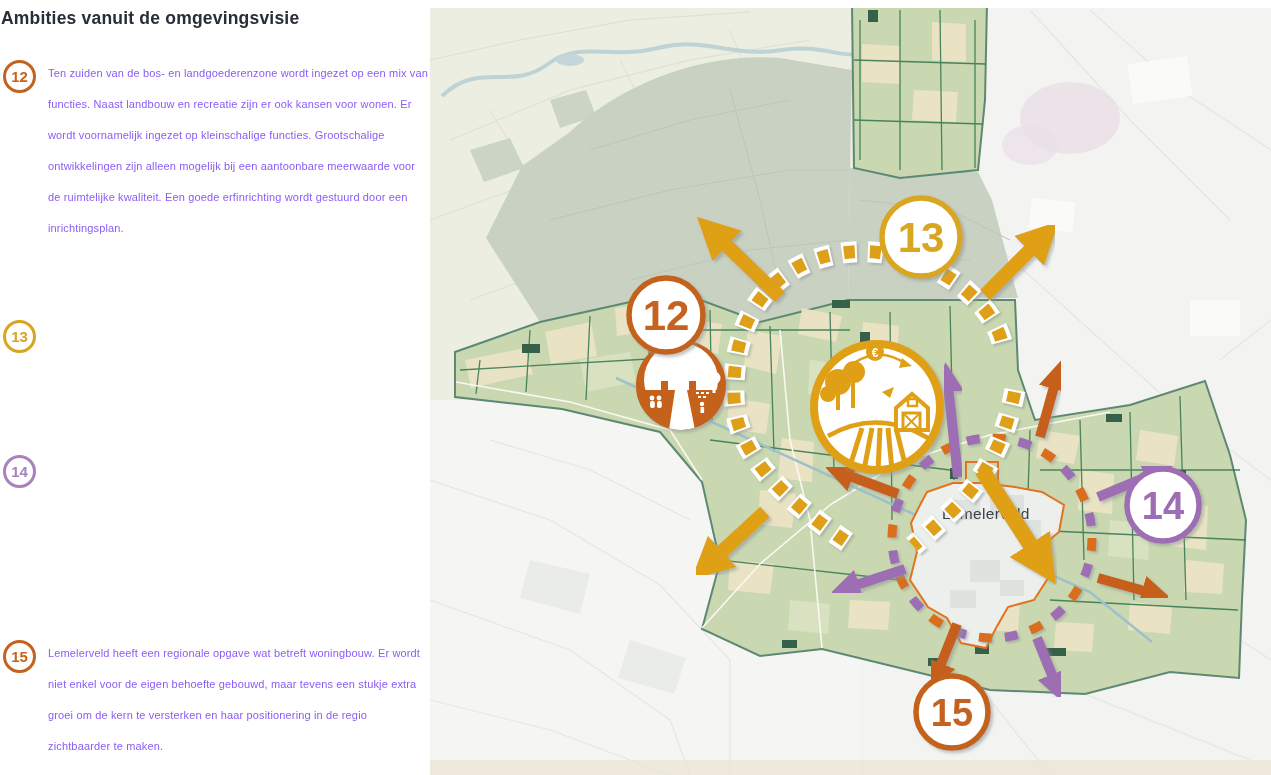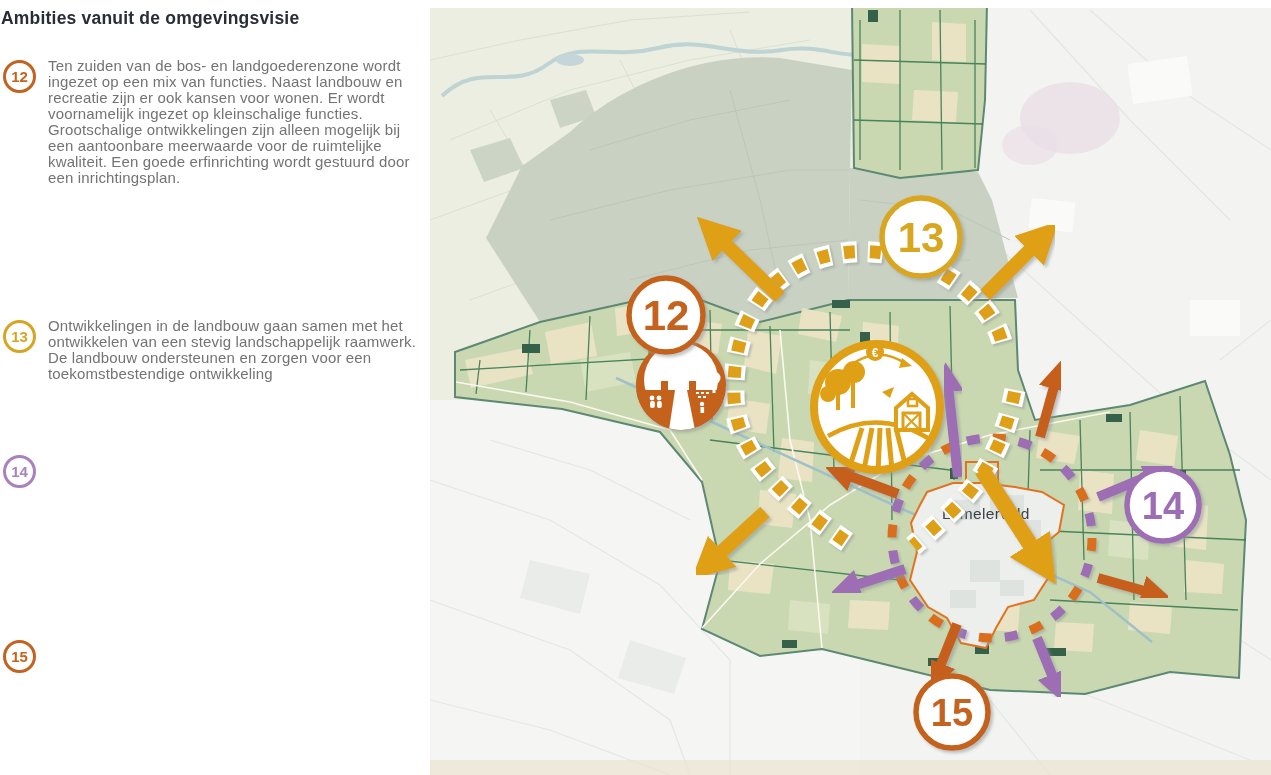--- a/index.html
+++ b/index.html
@@ -15,48 +15,48 @@
   .item{position:absolute;left:0;width:430px}
   .badge{
     position:absolute;left:3px;top:2px;width:33px;height:33px;border-radius:50%;
     border:3.5px solid;box-sizing:border-box;display:flex;align-items:center;
     justify-content:center;font-weight:bold;font-size:15px;background:#fff;
   }
   .c-orange{color:#c4621f;border-color:#c4621f}
   .c-gold{color:#d7a51f;border-color:#d7a51f}
   .c-purple{color:#a981bd;border-color:#a981bd}
   .item p{
-    margin:0 0 0 48px;width:382px;font-size:15px;line-height:16px;
-    color:#737373;letter-spacing:.15px;
+    margin:0 0 0 48px;width:382px;font-size:11px;line-height:31px;
+    color:#8b5cf6;letter-spacing:.15px;
   }
   .map-wrap{position:absolute;left:430px;top:0;width:841px;height:775px}
   svg text{font-family:"Liberation Sans",sans-serif}
 </style>
 </head>
 <body>
 
 <div class="panel">
   <div class="page-title">Ambities vanuit de omgevingsvisie</div>
 
   <div class="item" style="top:58px">
     <div class="badge c-orange">12</div>
     <p>Ten zuiden van de bos- en landgoederenzone wordt ingezet op een mix van functies. Naast landbouw en recreatie zijn er ook kansen voor wonen. Er wordt voornamelijk ingezet op kleinschalige functies. Grootschalige ontwikkelingen zijn alleen mogelijk bij een aantoonbare meerwaarde voor de ruimtelijke kwaliteit. Een goede erfinrichting wordt gestuurd door een inrichtingsplan.</p>
   </div>
 
   <div class="item" style="top:318px">
     <div class="badge c-gold">13</div>
-    <p>Ontwikkelingen in de landbouw gaan samen met het ontwikkelen van een stevig landschappelijk raamwerk. De landbouw ondersteunen en zorgen voor een toekomstbestendige ontwikkeling</p>
   </div>
 
   <div class="item" style="top:453px">
     <div class="badge c-purple">14</div>
   </div>
 
   <div class="item" style="top:638px">
     <div class="badge c-orange">15</div>
+    <p>Lemelerveld heeft een regionale opgave wat betreft woningbouw. Er wordt niet enkel voor de eigen behoefte gebouwd, maar tevens een stukje extra groei om de kern te versterken en haar positionering in de regio zichtbaarder te maken.</p>
   </div>
 </div>
 
 <div class="map-wrap">
 <svg width="841" height="775" viewBox="0 0 841 775" xmlns="http://www.w3.org/2000/svg">
   <defs>
     <marker id="mGold" viewBox="0 0 10 10" refX="2" refY="5" markerWidth="3" markerHeight="3" orient="auto">
           <path d="M0 0 L10 5 L0 10 z" fill="#dfa019"></path>
         </marker>
     <marker id="mOrange" viewBox="0 0 10 10" refX="2" refY="5" markerWidth="3" markerHeight="3" orient="auto">

